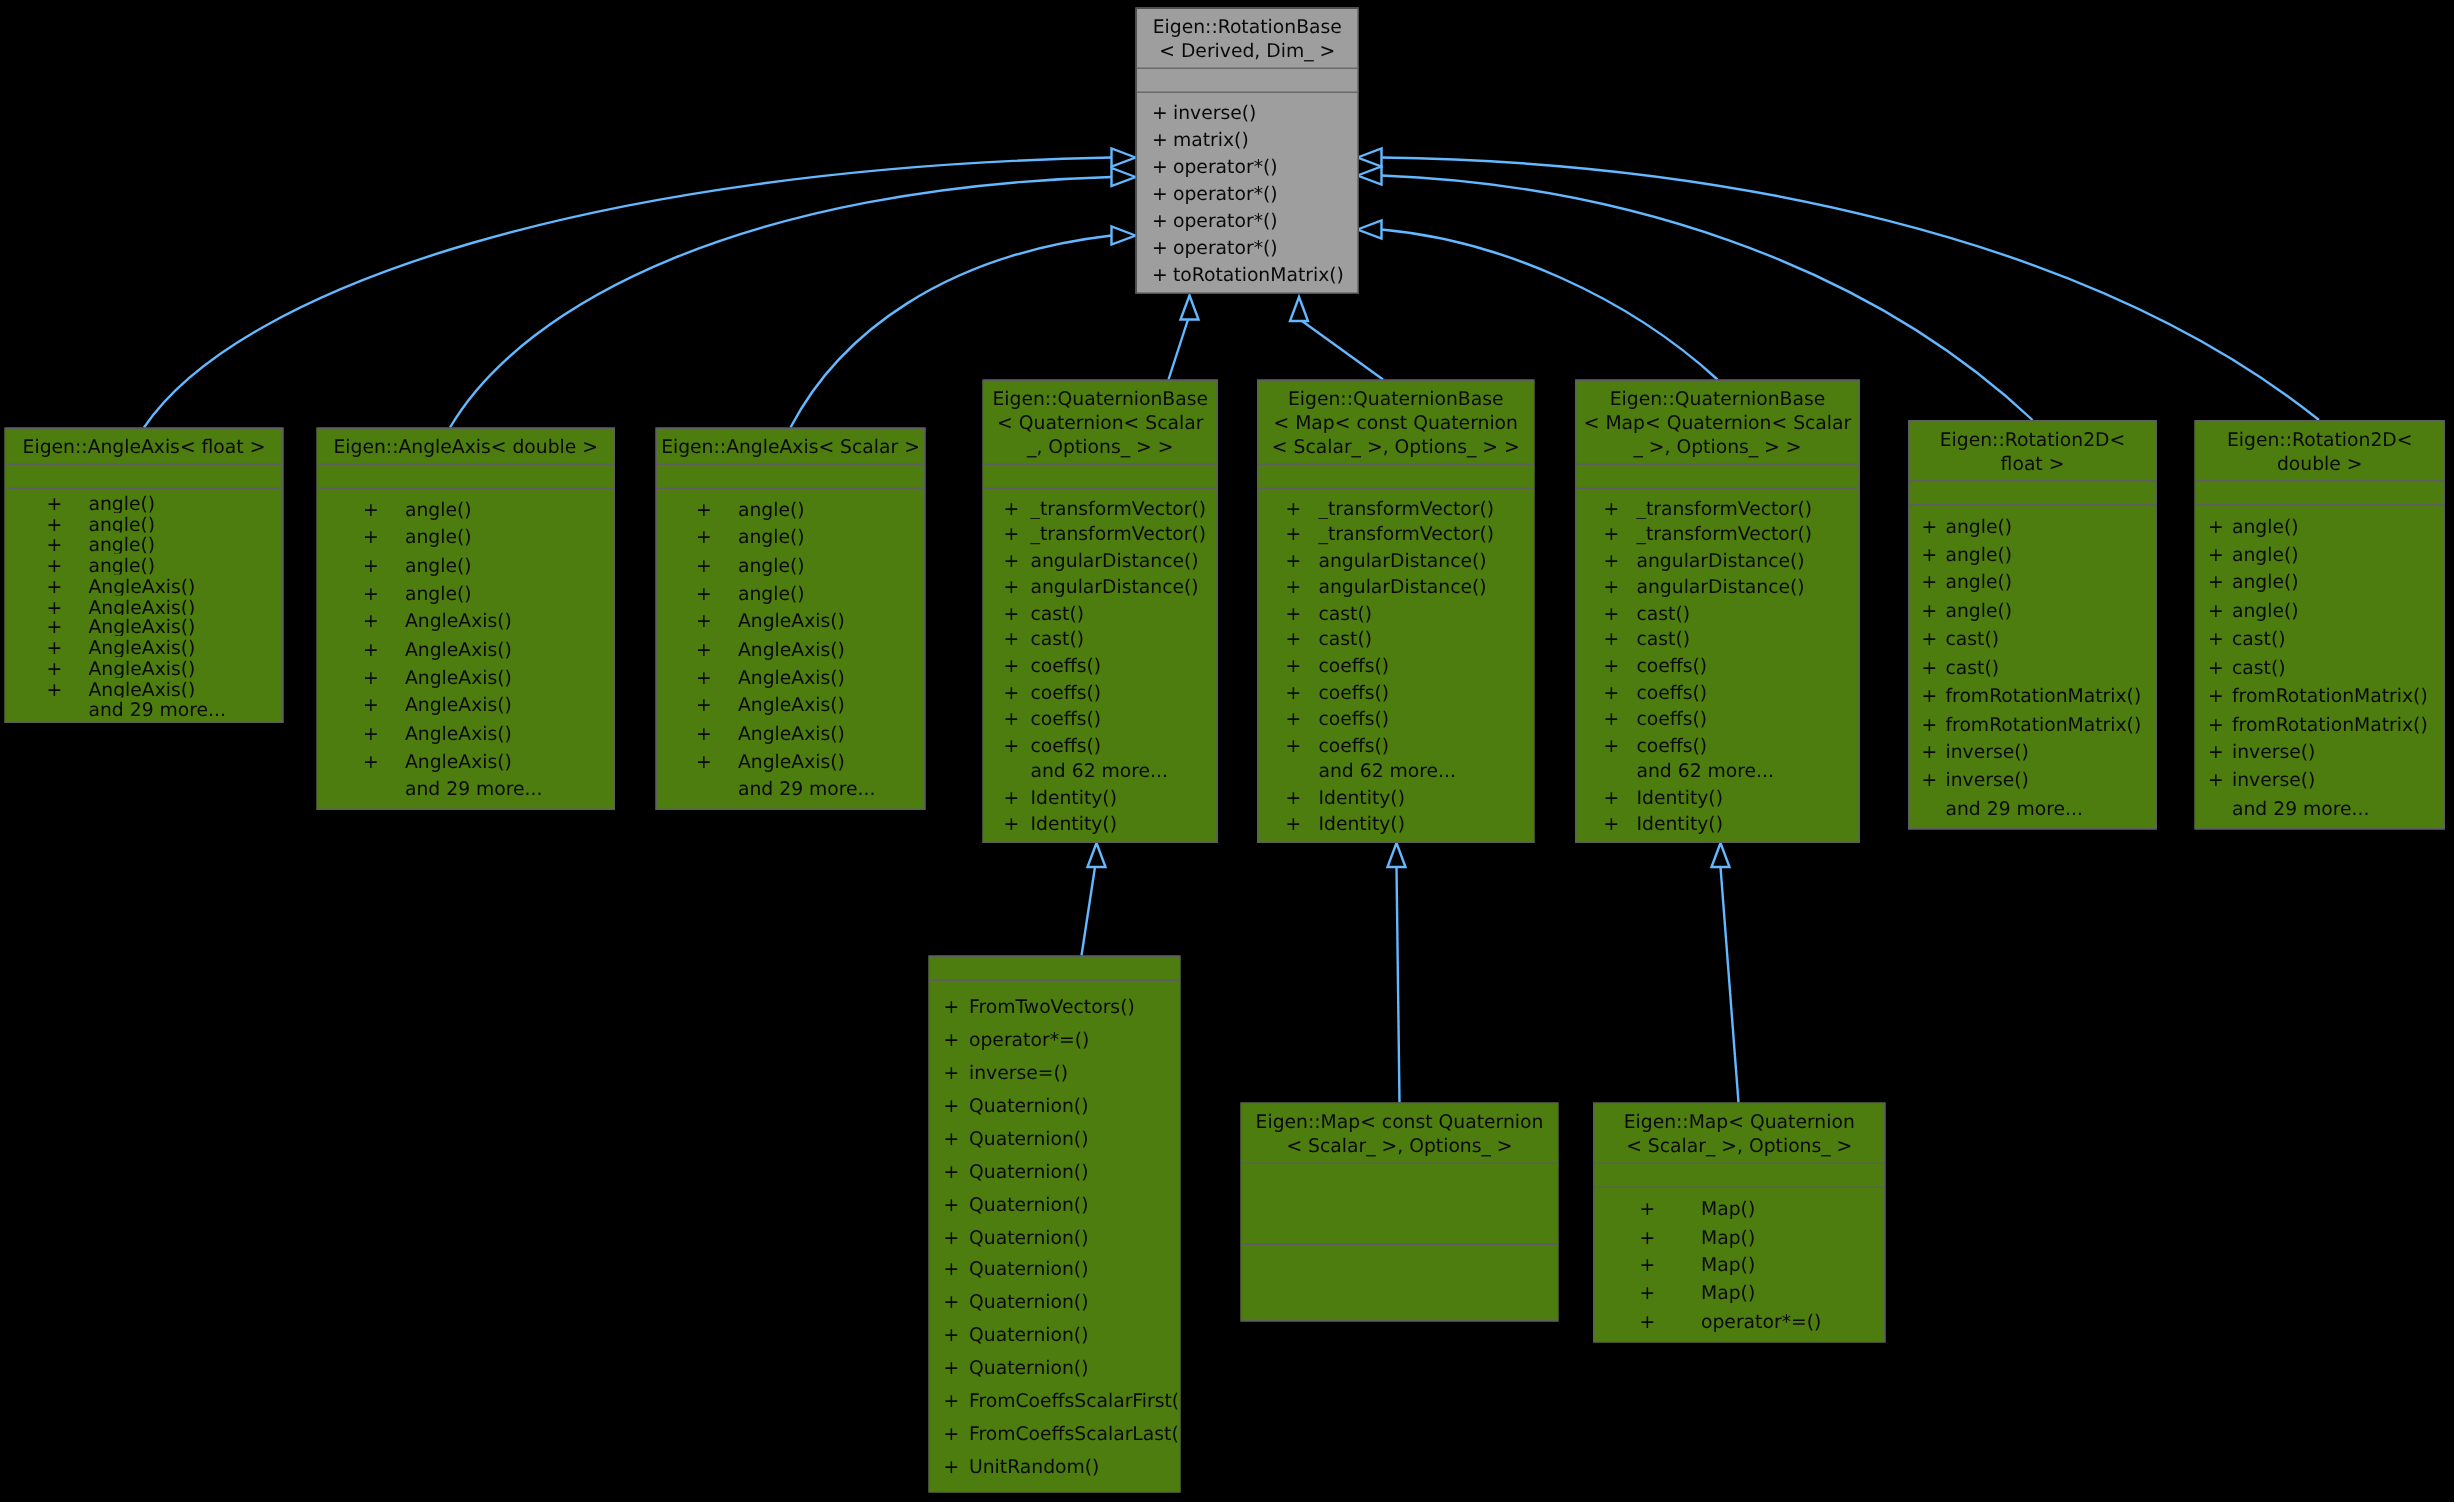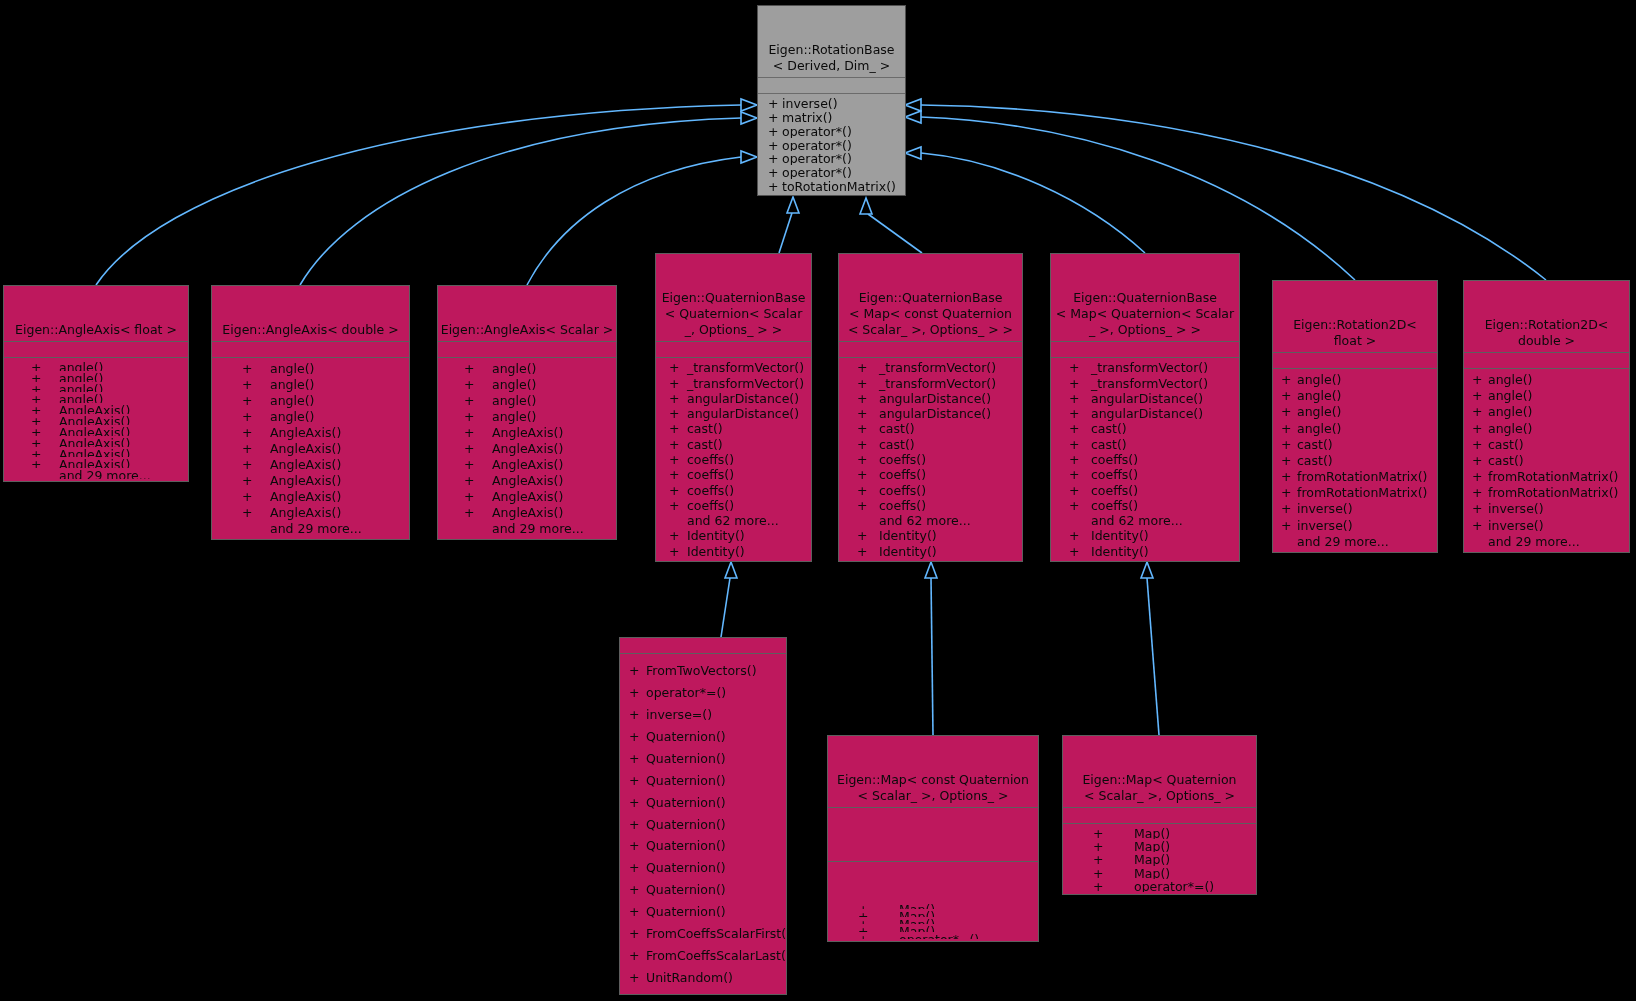--- a/index.html
+++ b/index.html
@@ -4,27 +4,27 @@
 <style>
   html,body{margin:0;padding:0;}
   body{
     width:1636px;height:1001px;position:relative;overflow:hidden;
     background:#000000;
     font-family:"DejaVu Sans","Liberation Sans",sans-serif;
   }
   svg.edges{position:absolute;left:0;top:0;z-index:1;}
   .uml-box{
     position:absolute;z-index:2;box-sizing:border-box;
-    background:#be185d;border:1px solid #5e5e5e;color:#0a0a0a;
+    background:#4d7c0f;border:1px solid #5e5e5e;color:#0a0a0a;
     display:flex;flex-direction:column;
   }
   .uml-box.base{background:#9e9e9e;border-color:#515151;}
   .box-title{
     flex:0 0 auto;text-align:center;font-size:12.5px;line-height:16px;
-    padding:16px 2px 3px 2px;border-bottom:1px solid #5e5e5e;white-space:nowrap;overflow:hidden;margin-top:20px;
+    padding:4px 2px 3px 2px;border-bottom:1px solid #5e5e5e;white-space:nowrap;overflow:hidden;
   }
   .uml-box.base .box-title{border-color:#6b6b6b;}
   .box-attrs{flex:0 0 15px;border-bottom:1px solid #5e5e5e;}
   .uml-box.base .box-attrs{border-color:#6b6b6b;}
   .box-methods{
     flex:1 1 auto;display:flex;flex-direction:column;justify-content:space-evenly;
     font-size:12.5px;padding:2px 0;overflow:hidden;
   }
   .m-row{display:flex;white-space:nowrap;overflow:hidden;padding-left:var(--pl,8px);line-height:15px;}
   .m-plus{flex:0 0 var(--pw,16px);}
@@ -34,21 +34,21 @@
   [data-box="rotation-base"]    {left:757px;top:5px;  width:149px;height:191px;--pl:10px;--pw:14px;}
   [data-box="angleaxis-float"]  {left:3px;  top:285px;width:186px;height:197px;--pl:27px;--pw:28px;}
   [data-box="angleaxis-double"] {left:211px;top:285px;width:199px;height:255px;--pl:30px;--pw:28px;}
   [data-box="angleaxis-scalar"] {left:437px;top:285px;width:180px;height:255px;--pl:26px;--pw:28px;}
   [data-box="qbase-quaternion"] {left:655px;top:253px;width:157px;height:309px;--pl:13px;--pw:18px;}
   [data-box="qbase-map-const"]  {left:838px;top:253px;width:185px;height:309px;--pl:18px;--pw:22px;}
   [data-box="qbase-map"]        {left:1050px;top:253px;width:190px;height:309px;--pl:18px;--pw:22px;}
   [data-box="rotation2d-float"] {left:1272px;top:280px;width:166px;height:273px;--pl:8px;--pw:16px;}
   [data-box="rotation2d-double"]{left:1463px;top:280px;width:167px;height:273px;--pl:8px;--pw:16px;}
   [data-box="quaternion"]       {left:619px;top:637px;width:168px;height:358px;--pl:9px;--pw:17px;}
-  [data-box="map-const-quaternion"]{left:827px;top:735px;width:212px;height:207px;gap:38px;--pl:30px;--pw:41px;}
+  [data-box="map-const-quaternion"]{left:827px;top:735px;width:212px;height:146px;gap:38px;--pl:30px;--pw:41px;}
   [data-box="map-quaternion"]   {left:1062px;top:735px;width:195px;height:160px;--pl:30px;--pw:41px;}
 </style>
 </head>
 <body>
 
 <svg class="edges" width="1636" height="1001" viewBox="0 0 1636 1001">
   <g fill="none" stroke="#63b8ff" stroke-width="1.6">
     <path d="M 96 285 C 160 190, 400 112, 741 105"></path>
     <path d="M 300 285 C 350 200, 500 125, 741 118"></path>
     <path d="M 527 285 C 560 222, 630 170, 741 157"></path>

